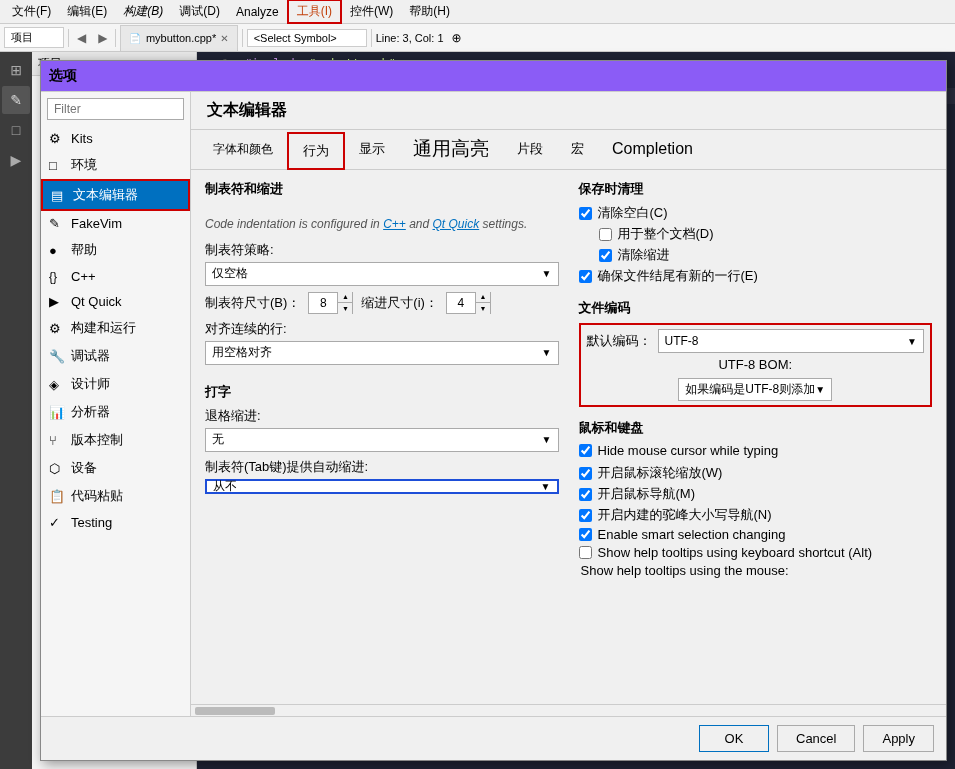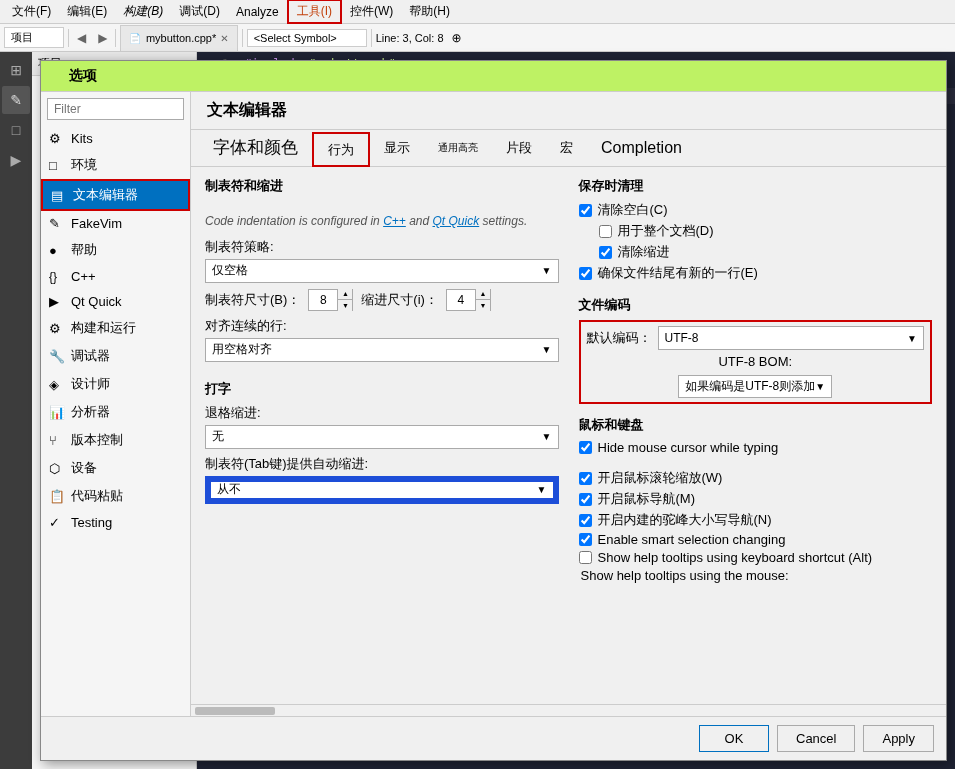--- a/index.html
+++ b/index.html
@@ -28,21 +28,21 @@
   <span style="cursor:pointer; padding:2px 4px; font-size:12px; color:#666;">▶</span>
   <span style="width:1px; height:18px; background:#ccc;"></span>
   <div style="background:#e8e8e8; border:1px solid #ccc; border-bottom:none; padding:2px 8px; font-size:11px; display:flex; align-items:center; gap:4px; cursor:pointer; height:26px;">
     <span style="font-size:10px;">📄</span>
     <span>mybutton.cpp*</span>
     <span style="font-size:10px; color:#666; cursor:pointer;">✕</span>
   </div>
   <span style="width:1px; height:18px; background:#ccc;"></span>
   <span style="padding:2px 6px; border:1px solid #ccc; background:white; min-width:120px; font-size:11px; cursor:pointer;">&lt;Select Symbol&gt;</span>
   <span style="width:1px; height:18px; background:#ccc;"></span>
-  <span style="font-size:11px;">Line: 3, Col: 8</span>
+  <span style="font-size:11px;">Line: 3, Col: 1</span>
   <span style="cursor:pointer; padding:2px 4px; font-size:12px;">⊕</span>
 </div>
 
 <div style="display:flex; height:calc(769px - 52px); position:relative;">
 
   <div style="width:32px; background:#3c3c3c; display:flex; flex-direction:column; align-items:center; padding:4px 0; gap:2px; z-index:1;">
     <div style="width:28px; height:28px; display:flex; align-items:center; justify-content:center; color:#aaa; font-size:14px; cursor:pointer; border-radius:2px;">⊞</div>
     <div style="width:28px; height:28px; display:flex; align-items:center; justify-content:center; color:#ddd; font-size:14px; cursor:pointer; background:#555; border-radius:2px;">✎</div>
     <div style="width:28px; height:28px; display:flex; align-items:center; justify-content:center; color:#aaa; font-size:14px; cursor:pointer; border-radius:2px;">□</div>
     <div style="width:28px; height:28px; display:flex; align-items:center; justify-content:center; color:#aaa; font-size:14px; cursor:pointer; border-radius:2px;">▶</div>
@@ -91,21 +91,21 @@
         <span style="color:#c792ea;">#pragma</span><span style="color:#cdd3de;"> execution_character_set(</span><span style="color:#c3e88d;">"utf-8"</span><span style="color:#cdd3de;">)</span>
       </div>
       <div style="color:#cdd3de; padding:1px 8px;">
         <span style="color:#555; display:inline-block; width:24px; text-align:right; margin-right:8px;">4</span>
         <span style="color:#cdd3de;">▼ mybutton::</span><span style="color:#82aaff; font-weight:bold;">mybutton</span><span style="color:#cdd3de;">()</span>
       </div>
     </div>
 
     <div style="position:absolute; top:8px; left:8px; right:8px; bottom:8px; background:#f0f0f0; border:1px solid #888; box-shadow:3px 3px 12px rgba(0,0,0,0.4); display:flex; flex-direction:column; z-index:10;">
 
-      <div style="background:#bef264; border-bottom:1px solid #ccc; padding:6px 28px; font-size:14px; font-weight:bold;">
+      <div style="background:#8b5cf6; border-bottom:1px solid #ccc; padding:6px 8px; font-size:14px; font-weight:bold;">
         <span>选项</span>
       </div>
 
       <div style="display:flex; flex:1; overflow:hidden;">
 
         <div style="width:150px; border-right:1px solid #ccc; background:#f5f5f5; display:flex; flex-direction:column;">
           <input type="text" style="margin: 6px; padding: 3px 6px; border: 1px solid rgb(170, 170, 170); font-size: 12px; width: calc(100% - 12px);" placeholder="Filter">
 
           <div style="display:flex; align-items:center; gap:6px; padding:5px 8px; cursor:pointer; font-size:13px;">
             <span style="width:16px; font-size:13px;">⚙</span>
@@ -169,24 +169,24 @@
           </div>
         </div>
 
         <div style="flex:1; display:flex; flex-direction:column; overflow:hidden;">
 
           <div style="padding:8px 16px; border-bottom:1px solid #ccc; font-size:16px; font-weight:bold;">
             <span>文本编辑器</span>
           </div>
 
           <div style="display:flex; border-bottom:1px solid #ccc; background:#f0f0f0; padding:0 8px;">
-            <button style="padding:6px 14px; font-size:17px; cursor:pointer; border:none; background:transparent; border-bottom:2px solid transparent; margin-bottom:-1px;text-align:right;">字体和颜色</button>
+            <button style="padding:6px 14px; font-size:12px; cursor:pointer; border:none; background:transparent; border-bottom:2px solid transparent; margin-bottom:-1px;text-align:right;">字体和颜色</button>
             <button style="padding:6px 14px; font-size:13px; cursor:pointer; border:2px solid #cc0000; background:transparent; margin-bottom:-1px; margin-top:2px; font-family:inherit;">行为</button>
             <button style="padding:6px 14px; font-size:13px; cursor:pointer; border:none; background:transparent; border-bottom:2px solid transparent; margin-bottom:-1px;">显示</button>
-            <button style="padding:6px 14px; font-size:10px; cursor:pointer; border:none; background:transparent; border-bottom:2px solid transparent; margin-bottom:-1px;font-family:Liberation Serif, serif;">通用高亮</button>
+            <button style="padding:6px 14px; font-size:19px; cursor:pointer; border:none; background:transparent; border-bottom:2px solid transparent; margin-bottom:-1px;font-family:Liberation Serif, serif;">通用高亮</button>
             <button style="padding:6px 14px; font-size:13px; cursor:pointer; border:none; background:transparent; border-bottom:2px solid transparent; margin-bottom:-1px;">片段</button>
             <button style="padding:6px 14px; font-size:13px; cursor:pointer; border:none; background:transparent; border-bottom:2px solid transparent; margin-bottom:-1px;">宏</button>
             <button style="padding:6px 14px; font-size:16px; cursor:pointer; border:none; background:transparent; border-bottom:2px solid transparent; margin-bottom:-1px;">Completion</button>
           </div>
 
           <div style="flex:1; overflow-y:auto; padding:10px 14px; display:flex; gap:20px;">
 
             <div style="flex:1; display:flex; flex-direction:column; gap:8px; min-width:0;">
 
               <div>
@@ -236,21 +236,21 @@
                 <div style="font-size:13px; font-weight:bold; margin-bottom:6px;">打字</div>
                 <div style="margin-bottom:6px;">
                   <div style="font-size:13px; margin-bottom:3px;">退格缩进:</div>
                   <div style="display:flex; align-items:center; border:1px solid #aaa; background:white; padding:2px 6px; font-size:12px; height:24px; cursor:pointer;">
                     <span>无</span>
                     <span style="margin-left:auto; font-size:10px;">▼</span>
                   </div>
                 </div>
                 <div style="margin-bottom:6px;">
                   <div style="font-size:13px; margin-bottom:3px;">制表符(Tab键)提供自动缩进:</div>
-                  <div style="display:flex; align-items:center; border:6px solid #1d4ed8; background:white; padding:2px 6px; font-size:12px; height:28px; cursor:pointer;">
+                  <div style="display:flex; align-items:center; border:2px solid #1d4ed8; background:white; padding:2px 6px; font-size:12px; height:15px; cursor:pointer;">
                     <span>从不</span>
                     <span style="margin-left:auto; font-size:10px;">▼</span>
                   </div>
                 </div>
               </div>
             </div>
 
             <div style="flex:1; display:flex; flex-direction:column; gap:6px; min-width:0;">
 
               <div>
@@ -288,21 +288,21 @@
                     <div style="flex:1; display:flex; align-items:center; border:1px solid #aaa; background:white; padding:2px 6px; font-size:12px; height:24px; cursor:pointer;">
                       <span>如果编码是UTF-8则添加</span>
                       <span style="margin-left:auto; font-size:10px;">▼</span>
                     </div>
                   </div>
                 </div>
               </div>
 
               <div style="margin-top:6px;">
                 <div style="font-size:13px; font-weight:bold; margin-bottom:6px;">鼠标和键盘</div>
-                <div style="display:flex; align-items:center; gap:6px; font-size:13px; margin-bottom:14px;">
+                <div style="display:flex; align-items:center; gap:6px; font-size:13px; margin-bottom:6px;">
                   <input type="checkbox" checked="" style="width: 13px; height: 13px;">
                   <span>Hide mouse cursor while typing</span>
                 </div>
                 <div style="display:flex; align-items:center; gap:6px; font-size:13px; margin-bottom:3px;">
                   <input type="checkbox" checked="" style="width: 13px; height: 13px;">
                   <span>开启鼠标滚轮缩放(W)</span>
                 </div>
                 <div style="display:flex; align-items:center; gap:6px; font-size:13px; margin-bottom:3px;">
                   <input type="checkbox" checked="" style="width: 13px; height: 13px;">
                   <span>开启鼠标导航(M)</span>

